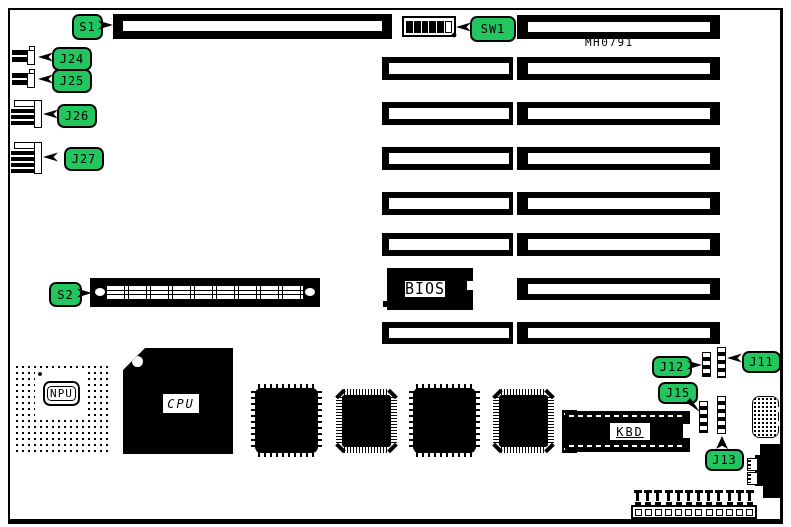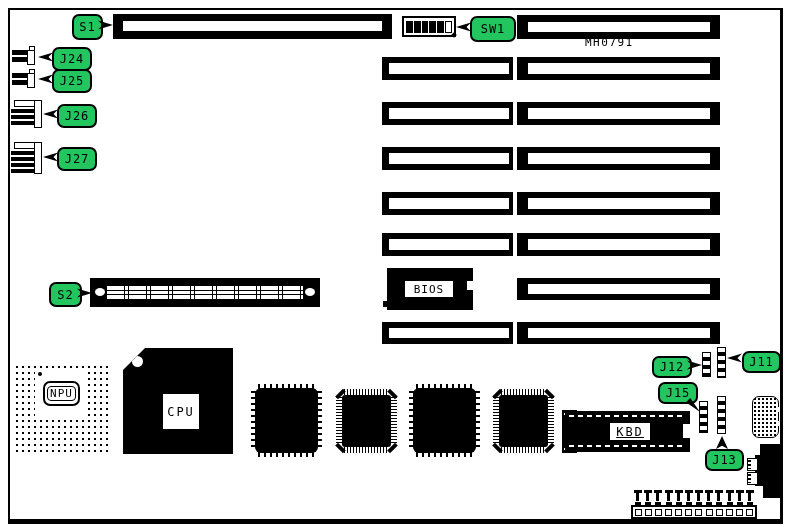--- a/index.html
+++ b/index.html
@@ -113,21 +113,21 @@
 
 <div class="abs" style="left:11px;top:142px;width:31px;height:33px;">
   <div class="wbar" style="left:3px;top:0;width:24px;height:7px;"></div>
   <div class="wbar" style="left:23px;top:0;width:8px;height:32px;"></div>
   <div class="prong" style="left:0;top:9px;width:24px;height:4px;"></div>
   <div class="prong" style="left:0;top:15px;width:24px;height:4px;"></div>
   <div class="prong" style="left:0;top:21px;width:24px;height:4px;"></div>
   <div class="prong" style="left:0;top:27px;width:24px;height:4px;"></div>
 </div>
 <div class="abs arr arr-l" style="left:43px;top:151px;"></div>
-<div class="abs callout" style="left:57px;top:147px;width:36px;height:20px;">
+<div class="abs callout" style="left:64px;top:147px;width:36px;height:20px;">
   <span>J27</span>
 </div>
 
 <div class="abs dip" style="left:402px;top:16px;width:54px;height:21px;">
 
 <div class="dip-cell on"></div>
     <div class="dip-cell on"></div>
     <div class="dip-cell on"></div>
     <div class="dip-cell on"></div>
     <div class="dip-cell on"></div>
@@ -185,21 +185,21 @@
 </div>
 
 <div class="abs slot" style="left:382px;top:322px;width:131px;height:22px;">
   <div class="stripe" style="left:7px;top:6px;width:120px;height:10px;"></div>
 </div>
 <div class="abs slot" style="left:517px;top:322px;width:203px;height:22px;">
   <div class="stripe" style="left:11px;top:6px;width:182px;height:10px;"></div>
 </div>
 
 <div class="abs blackchip" style="left:387px;top:268px;width:86px;height:42px;">
-  <div class="chip-label" style="left:18px;top:13px;width:48px;height:16px;font-size:11px;letter-spacing:1px;">BIOS</div>
+  <div class="chip-label" style="left:18px;top:13px;width:40px;height:16px;font-size:15px;letter-spacing:1px;">BIOS</div>
   <div style="position:absolute;left:80px;top:13px;width:8px;height:9px;background:#fff;"></div>
 </div>
 <div class="abs" style="left:383px;top:301px;width:5px;height:6px;background:#000;"></div>
 
 <div class="abs callout" style="left:49px;top:282px;width:29px;height:21px;">
   <span>S2</span>
 </div>
 <div class="abs arr arr-r" style="left:77px;top:287px;"></div>
 <div class="abs blackchip" style="left:90px;top:278px;width:230px;height:29px;">
   <div style="position:absolute;left:5px;top:10px;width:10px;height:8px;background:#fff;border-radius:50%;"></div>
@@ -220,21 +220,21 @@
     <div style="position:absolute;left:8px;top:12px;width:37px;height:25px;border:2px solid #000;border-radius:7px;background:#fff;box-sizing:border-box;
          display:flex;align-items:center;justify-content:center;">
       <div style="border:1px solid #000;border-radius:4px;padding:0 2px;font-size:11px;letter-spacing:1px;">NPU</div>
     </div>
   </div>
 </div>
 
 <div class="abs blackchip" style="left:123px;top:348px;width:110px;height:106px;
      clip-path:polygon(22px 0,100% 0,100% 100%,0 100%,0 22px);">
   <div style="position:absolute;left:9px;top:8px;width:11px;height:11px;background:#fff;border-radius:50%;"></div>
-  <div class="chip-label" style="left:40px;top:46px;width:36px;height:35px;">CPU</div>
+  <div class="chip-label" style="left:40px;top:46px;width:36px;height:19px;font-style:italic;">CPU</div>
 </div>
 
 <div class="abs" style="left:251px;top:384px;width:71px;height:73px;">
   <div class="pins pins-h" style="left:7px;top:0;width:57px;height:5px;"></div>
   <div class="pins pins-h" style="left:7px;top:68px;width:57px;height:5px;"></div>
   <div class="pins pins-v" style="left:0;top:7px;width:5px;height:59px;"></div>
   <div class="pins pins-v" style="left:66px;top:7px;width:5px;height:59px;"></div>
   <div class="qfp-body" style="left:4px;top:4px;width:63px;height:65px;border-radius:6px;"></div>
 </div>
 

